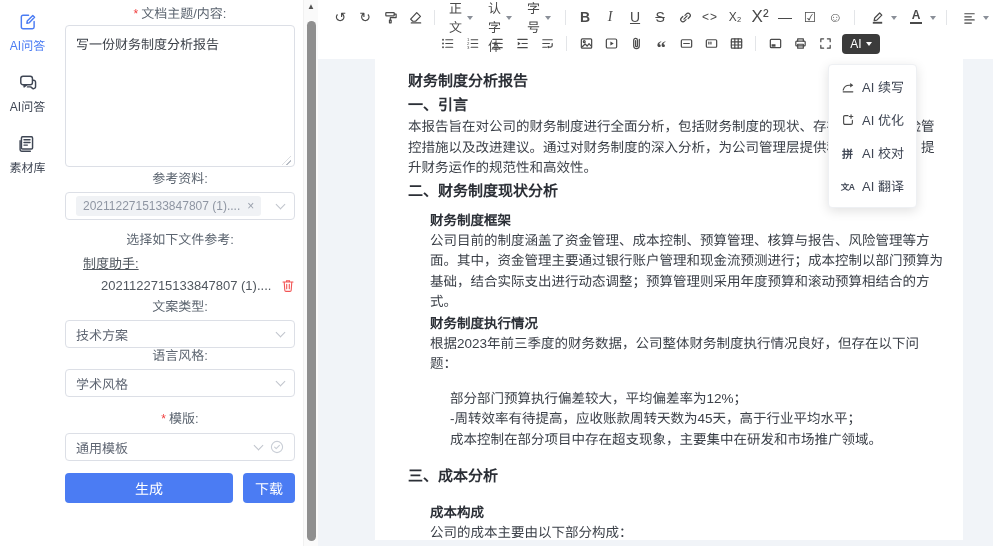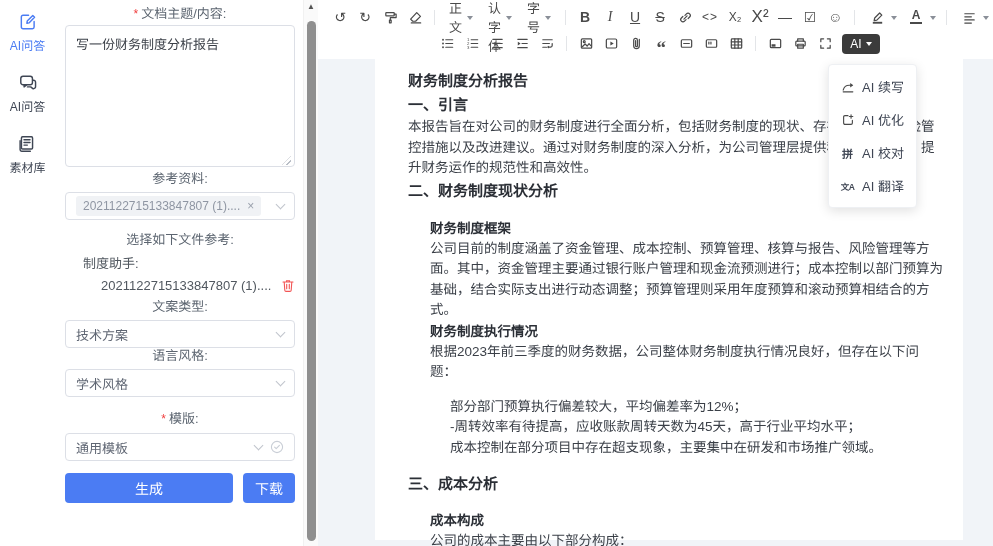--- a/index.html
+++ b/index.html
@@ -38,21 +38,21 @@
     clip-path:polygon(100% 0, 100% 100%, 0 100%); }
   .sel { margin-top:6px; height:28px; border:1px solid #dcdfe6; border-radius:4px;
     display:flex; align-items:center; justify-content:space-between;
     padding:0 10px; font-size:13px; color:#5f6673; background:#fff; cursor:pointer; }
   .chev { width:7px; height:7px; border-right:1.4px solid #c0c4cc; border-bottom:1.4px solid #c0c4cc;
     transform:rotate(45deg); margin-top:-3px; flex:none; }
   .tag { background:#f0f2f5; border-radius:3px; font-size:12px; color:#8f96a3;
     padding:3px 7px; display:flex; align-items:center; gap:7px; max-width:190px; white-space:nowrap; }
   .tag-x { color:#9aa1ad; font-size:12px; cursor:pointer; }
   .lbl-file { margin-top:12px; }
-  .assist { margin-top:6px; margin-left:18px; font-size:13px; color:#50575f; }
+  .assist { margin-top:6px; margin-left:18px; font-size:13px; color:#50575f;text-decoration:underline; }
   .file-row { margin-top:6px; margin-left:36px; display:flex; align-items:center; justify-content:space-between; font-size:13px; color:#50575f; }
   .trash { cursor:pointer; }
   .mt18 { margin-top:0; } .mt14 { margin-top:14px; } .mt6 { margin-top:6px; }
   .sel-icons { display:flex; align-items:center; gap:8px; }
   .btn-row { margin-top:12px; display:flex; gap:10px; }
   .btn { border:none; border-radius:4px; background:#4b7cf3; color:#fff; font-size:14px;
     height:30px; cursor:pointer; font-family:inherit; }
   .btn-generate { flex:1; }
   .btn-download { width:52px; }
 
@@ -82,21 +82,21 @@
 
   .editor-body { flex:1; background:#f1f4f8; padding:0 0 6px 57px; overflow:hidden; }
   .page { background:#fff; width:588px; height:100%; padding:10px 20px 0 33px; cursor:text; }
   .doc { font-size:13.5px; color:#3a3f47; }
   .doc > div { line-height:20.5px; }
   .doc .h1, .doc .h2 { font-weight:bold; font-size:15px; line-height:24px; color:#2b2f36; }
   .doc .h3 { font-weight:bold; margin-left:22px; color:#2b2f36; line-height:21px; }
   .doc .p1 { margin-left:22px; }
   .doc .p2 { margin-left:42px; }
   .doc .gap { margin-top:14px; }
-  .doc .gap-sm { margin-top:15px; }
+  .doc .gap-sm { margin-top:7px; }
 
   
   .ai-menu { position:absolute; left:510px; top:64px; background:#fff; border:1px solid #eef0f3;
     border-radius:4px; box-shadow:0 3px 12px rgba(0,0,0,.12); padding:5px 0; z-index:9; }
   .ai-mi { display:flex; align-items:center; gap:7px; font-size:13px; color:#3f4654;
     padding:7px 12px 7px 11px; white-space:nowrap; cursor:pointer; }
   .mi-ic { width:15px; height:15px; display:flex; align-items:center; justify-content:center;
     font-size:11px; font-weight:bold; color:#3f4654; flex:none; }
 </style>
 </head>

